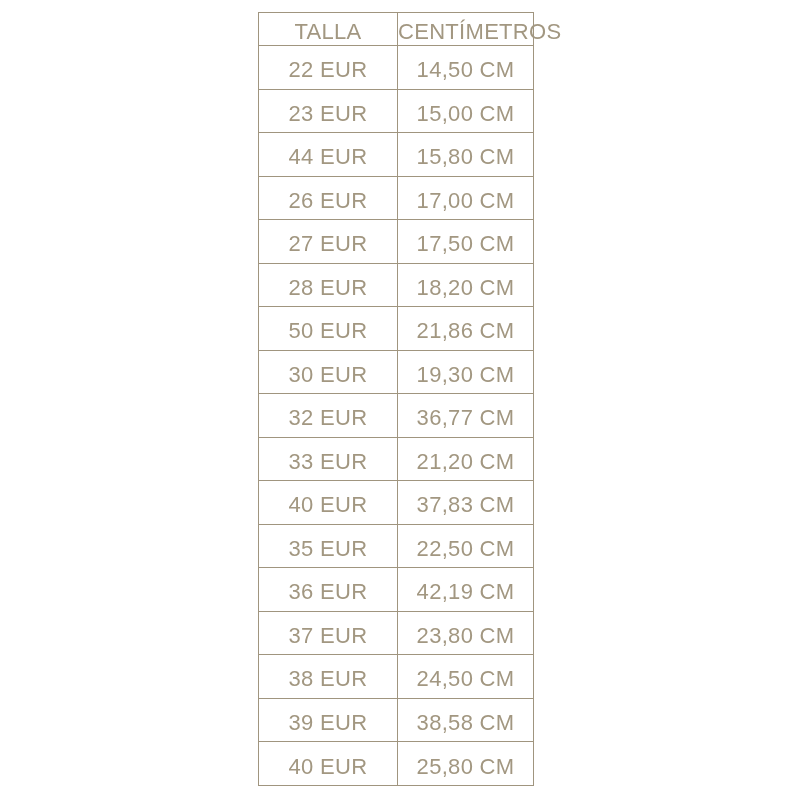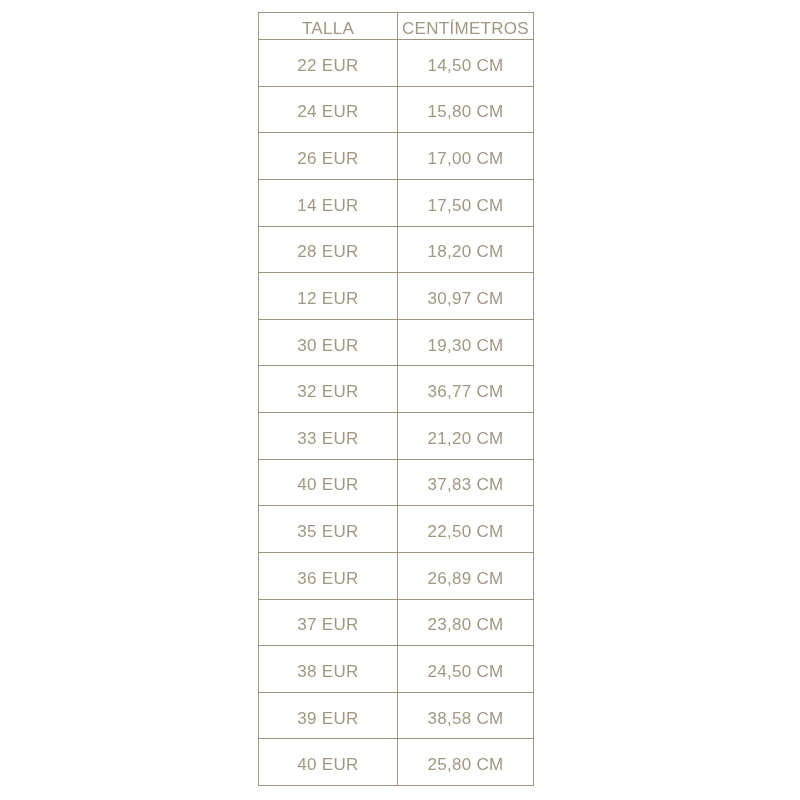--- a/index.html
+++ b/index.html
@@ -24,21 +24,21 @@
   }
   table.size-table {
     position: absolute;
     left: 258px;
     top: 12px;
     width: 275px;
     height: 774px;
     border-collapse: collapse;
     table-layout: fixed;
     color: var(--ink);
-    font-size: 17px;
+    font-size: 22px;
   }
   table.size-table col.col-talla { width: 139px; }
   table.size-table col.col-cm    { width: 136px; }
   table.size-table th,
   table.size-table td {
     border: 1px solid var(--line);
     text-align: center;
     vertical-align: middle;
     padding: 0;
     padding-top: 6px;          
@@ -61,38 +61,42 @@
         <th>TALLA</th>
         <th>CENTÍMETROS</th>
       </tr>
     </thead>
     <tbody id="table-body">
         <tr>
           <td>22 EUR</td>
           <td>14,50 CM</td>
         </tr>
         <tr>
-          <td>24 EUR</td>
+          <td>23 EUR</td>
+          <td>15,00 CM</td>
+        </tr>
+        <tr>
+          <td>44 EUR</td>
           <td>15,80 CM</td>
         </tr>
         <tr>
           <td>26 EUR</td>
           <td>17,00 CM</td>
         </tr>
         <tr>
-          <td>14 EUR</td>
+          <td>27 EUR</td>
           <td>17,50 CM</td>
         </tr>
         <tr>
           <td>28 EUR</td>
           <td>18,20 CM</td>
         </tr>
         <tr>
-          <td>12 EUR</td>
-          <td>30,97 CM</td>
+          <td>50 EUR</td>
+          <td>21,86 CM</td>
         </tr>
         <tr>
           <td>30 EUR</td>
           <td>19,30 CM</td>
         </tr>
         <tr>
           <td>32 EUR</td>
           <td>36,77 CM</td>
         </tr>
         <tr>
@@ -102,21 +106,21 @@
         <tr>
           <td>40 EUR</td>
           <td>37,83 CM</td>
         </tr>
         <tr>
           <td>35 EUR</td>
           <td>22,50 CM</td>
         </tr>
         <tr>
           <td>36 EUR</td>
-          <td>26,89 CM</td>
+          <td>42,19 CM</td>
         </tr>
         <tr>
           <td>37 EUR</td>
           <td>23,80 CM</td>
         </tr>
         <tr>
           <td>38 EUR</td>
           <td>24,50 CM</td>
         </tr>
         <tr>

